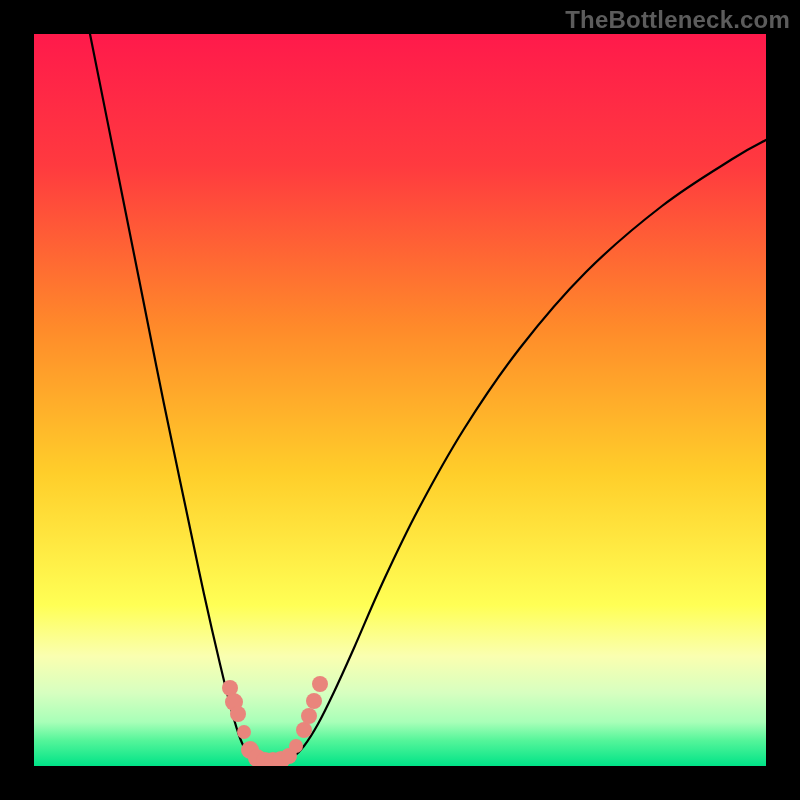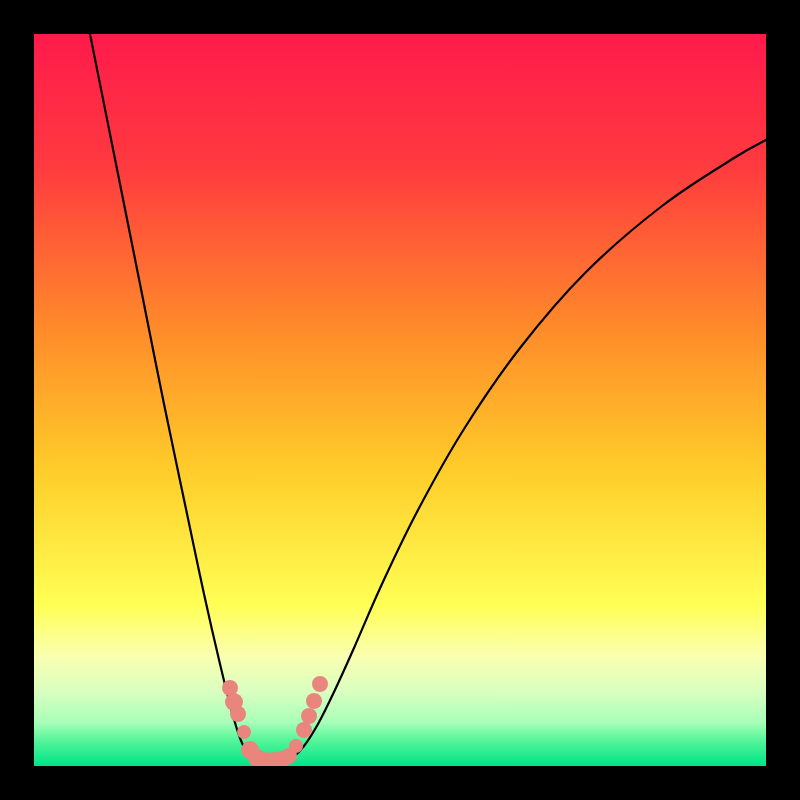--- a/index.html
+++ b/index.html
@@ -95,13 +95,14 @@
         <div class="marker" style="left: 247px; top: 726px; width: 18px; height: 18px;"></div>
         <div class="marker" style="left: 255px; top: 722px; width: 16px; height: 16px;"></div>
         <div class="marker" style="left: 262px; top: 712px; width: 14px; height: 14px;"></div>
         <div class="marker" style="left: 270px; top: 696px; width: 16px; height: 16px;"></div>
         <div class="marker" style="left: 275px; top: 682px; width: 16px; height: 16px;"></div>
         <div class="marker" style="left: 280px; top: 667px; width: 16px; height: 16px;"></div>
         <div class="marker" style="left: 286px; top: 650px; width: 16px; height: 16px;"></div>
       </div>
   </div>
 
+  <div class="watermark">TheBottleneck.com</div>
 </div>
 
 </body></html>

